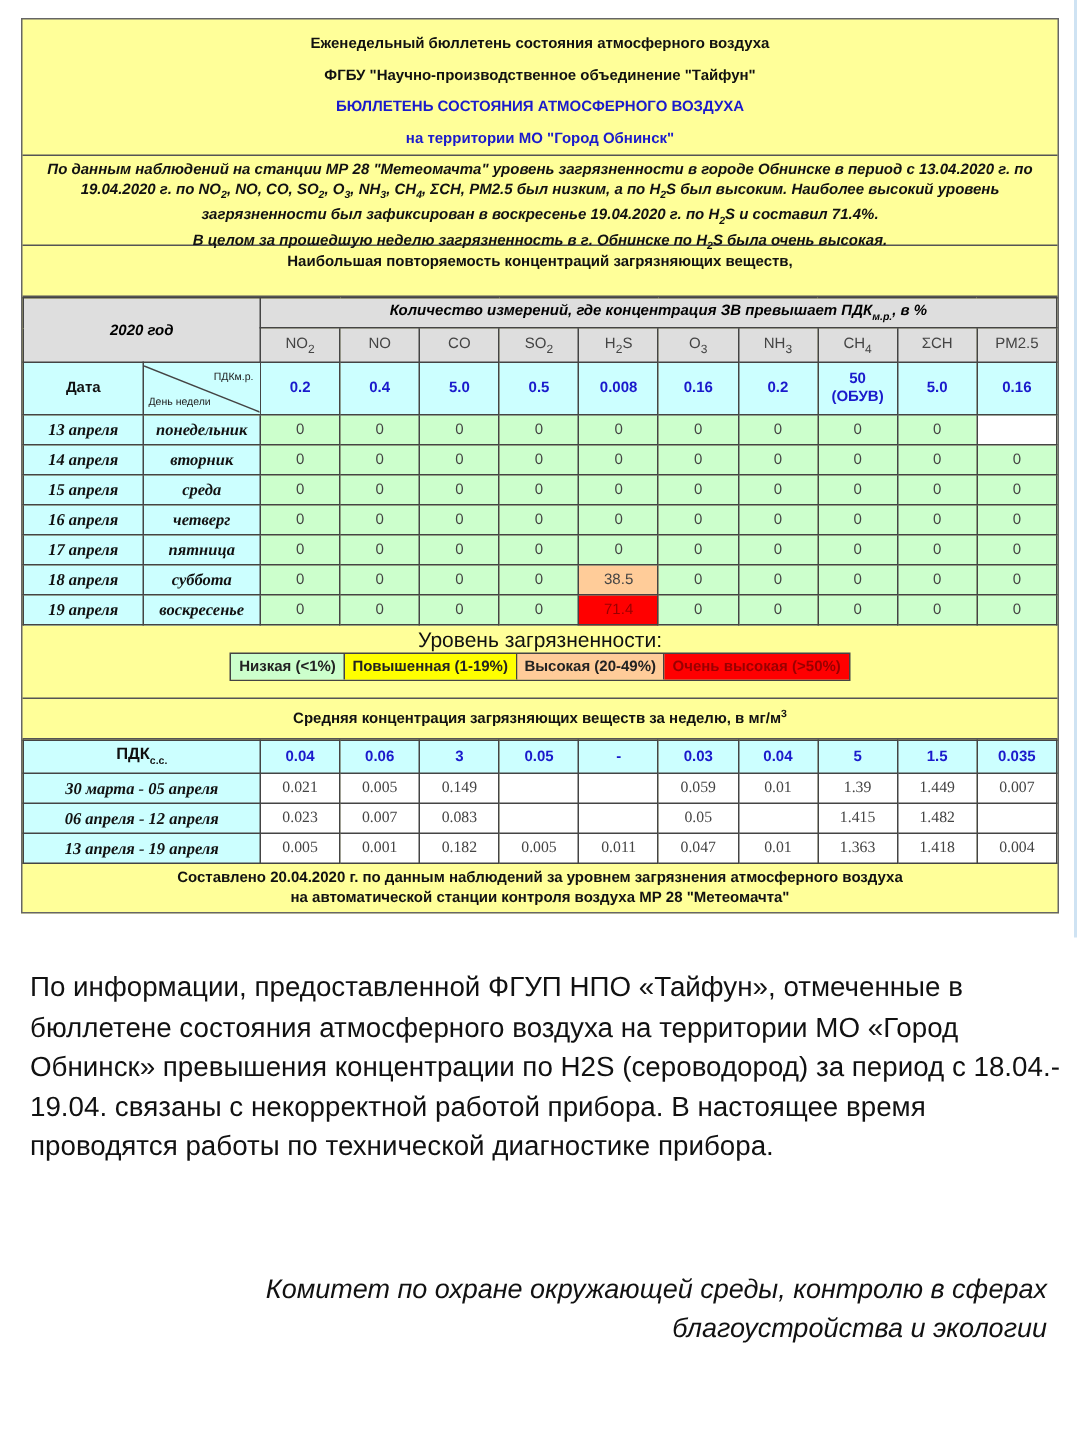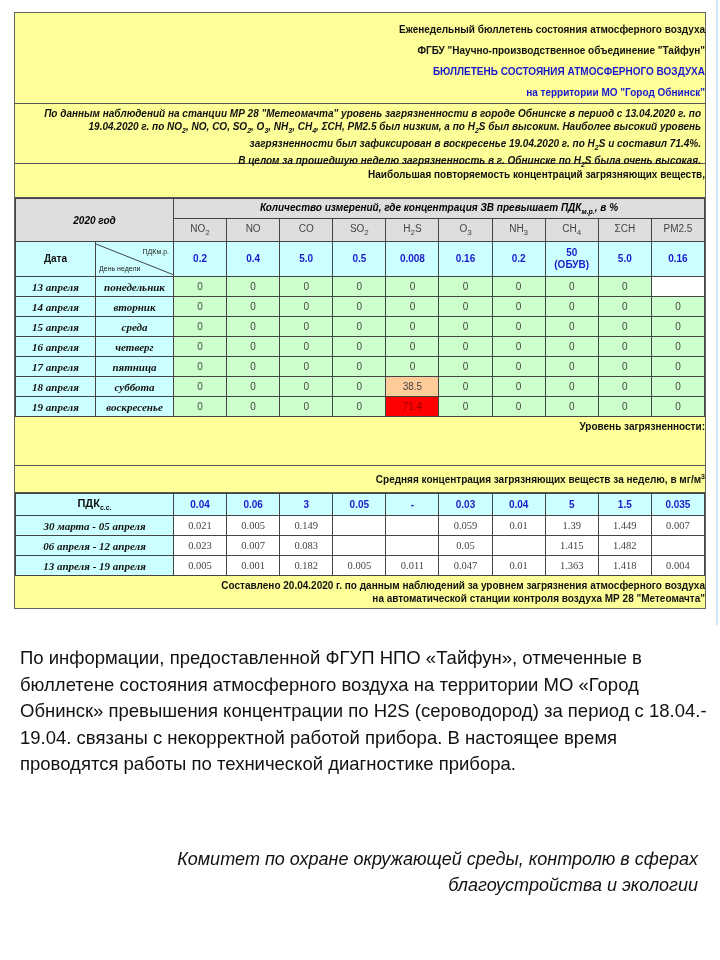--- a/index.html
+++ b/index.html
@@ -1,19 +1,19 @@
 <!DOCTYPE html>
 <html><head>
 <meta charset="utf-8">
 <style>
   html, body { margin:0; padding:0; }
   body { width:720px; height:960px; background:#ffffff; position:relative; overflow:hidden; font-family:"Liberation Sans", sans-serif; }
   .sideline { position:absolute; left:716px; top:0; width:2px; height:625px; background:#cfe3f3; }
   .bulletin { position:absolute; left:14px; top:12px; width:692px; border:1px solid #666; background:#ffff99; box-sizing:border-box; }
-  .sec { border-bottom:1px solid #555; box-sizing:border-box; text-align:right; }
+  .sec { border-bottom:1px solid #555; box-sizing:border-box; text-align:center; }
   .hdr { height:91px; padding-top:6px; }
   .hdr div { font-size:10px; font-weight:bold; line-height:21px; color:#111; }
   .hdr .blue { color:#1a1acc; }
   .desc { height:60px; padding:3px 4px; font-size:10px; font-weight:bold; font-style:italic; line-height:13px; color:#111; }
   .desc sub { font-size:7px; }
   .rep { height:34px; padding-top:4px; font-size:10px; font-weight:bold; line-height:13px; color:#111; }
   table.grid { border-collapse:collapse; width:100%; table-layout:fixed; }
   table.grid td { border:1px solid #444; text-align:center; padding:0; font-size:10px; box-sizing:border-box; }
   .g-year { background:#dedede; height:43px; font-weight:bold; font-style:italic; font-size:10px;margin-left:22px; }
   .g-meas { background:#dedede; height:20px; font-weight:bold; font-style:italic; font-size:10px; }
@@ -27,21 +27,21 @@
   .diag svg { position:absolute; left:0; top:0; }
   .diag .dl-top { position:absolute; right:4px; top:6px; font-size:7px; color:#222; }
   .diag .dl-bot { position:absolute; left:3px; bottom:4px; font-size:7px; color:#222; }
   .drow td { height:20px; }
   .drow .dt { font-family:Liberation Serif, serif; font-style:italic; font-weight:bold; font-size:11px; color:#111; }
   .drow .val { background:#ccffcc; color:#444; font-size:10px; }
   .drow .empty { background:#ffffff; }
   .lvl-high { background:#ffcc99 !important; color:#444; }
   .lvl-vhigh { background:#ff0000 !important; color:#990000 !important; }
   .legend-sec { height:49px; padding-top:3px; }
-  .legend-title { font-size:10px; font-weight:bold; color:#111; line-height:13px; }
+  .legend-title { font-size:14px; font-weight:normal; color:#111; line-height:13px; }
   .legend { display:inline-flex; border:1px solid #444; margin-top:2px; }
   .legend span { font-size:10px; font-weight:bold; padding:3px 5px; border-right:1px solid #444; }
   .legend span:last-child { border-right:none; }
   .avg-title { height:27px; line-height:27px; font-size:10px; font-weight:bold; color:#111; }
   .avg-title sup { font-size:7px; line-height:0; }
   .arow td { height:20px; }
   .arow .per { font-family:"Liberation Serif", serif; font-style:italic; font-weight:bold; font-size:11px; color:#111; background:#ccffff; }
   .arow .v { background:#ffffff; font-family:"Liberation Serif", serif; font-size:10.5px; color:#444; }
   .pdkss td { height:22px; background:#ccffff; color:#1a1acc; font-weight:bold; font-size:10.5px; }
   .pdkss .lbl { color:#111; font-size:11px; }
@@ -221,20 +221,26 @@
           <td class="val">0</td>
           <td class="val">0</td>
           <td class="val">0</td>
           <td class="val">0</td>
         </tr>
       </tbody>
   </table>
 
   <div class="sec legend-sec" style="border-top:none">
     <div class="legend-title">Уровень загрязненности:</div>
+    <div class="legend" id="legend-box">
+        <span style="background: rgb(204, 255, 204); color: rgb(34, 34, 34);">Низкая (&lt;1%)</span>
+        <span style="background: rgb(255, 255, 0); color: rgb(34, 34, 34);">Повышенная (1-19%)</span>
+        <span style="background: rgb(255, 204, 153); color: rgb(34, 34, 34);">Высокая (20-49%)</span>
+        <span style="background: rgb(255, 0, 0); color: rgb(153, 0, 0);">Очень высокая (&gt;50%)</span>
+      </div>
   </div>
 
   <div class="sec avg-title"><span>Средняя концентрация загрязняющих веществ за неделю, в мг/м</span><sup>3</sup></div>
 
   <table class="grid">
     <colgroup>
       <col style="width:158px">
       <col>
         <col>
         <col>

